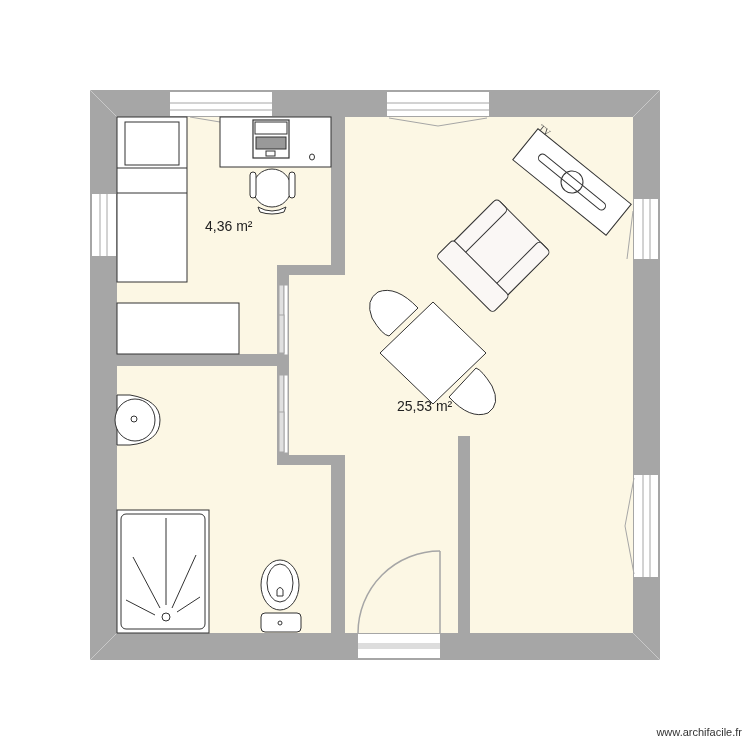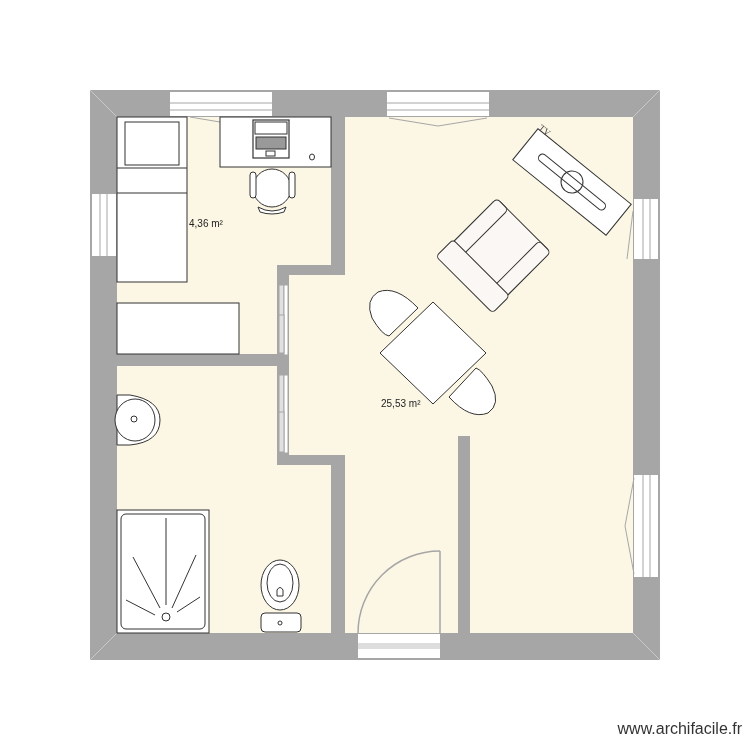--- a/index.html
+++ b/index.html
@@ -1,19 +1,19 @@
 <!DOCTYPE html>
 <html><head>
 <meta charset="utf-8">
 <style>
   html, body { margin:0; padding:0; background:#ffffff; }
   body { width:750px; height:750px; position:relative; overflow:hidden; font-family:"Liberation Sans", sans-serif; }
   #plan { position:absolute; left:0; top:0; width:750px; height:750px; }
-  .area-label { position:absolute; font-size:10px; color:#222; white-space:nowrap; }
-  .watermark { position:absolute; right:8px; bottom:12px; font-size:16px; color:#333;margin-top:28px; }
+  .area-label { position:absolute; font-size:14px; color:#222; white-space:nowrap;margin-left:16px; }
+  .watermark { position:absolute; right:8px; bottom:12px; font-size:11px; color:#333;margin-top:28px; }
 </style>
 </head>
 <body>
 
 <svg id="plan" viewBox="0 0 750 750" xmlns="http://www.w3.org/2000/svg">
 
   <g>
     <rect x="90" y="90" width="570" height="570" fill="#a6a6a6"></rect>
 
     <polygon points="117,117 331,117 331,265 277,265 277,354 117,354" fill="#fcf7e4"></polygon>

